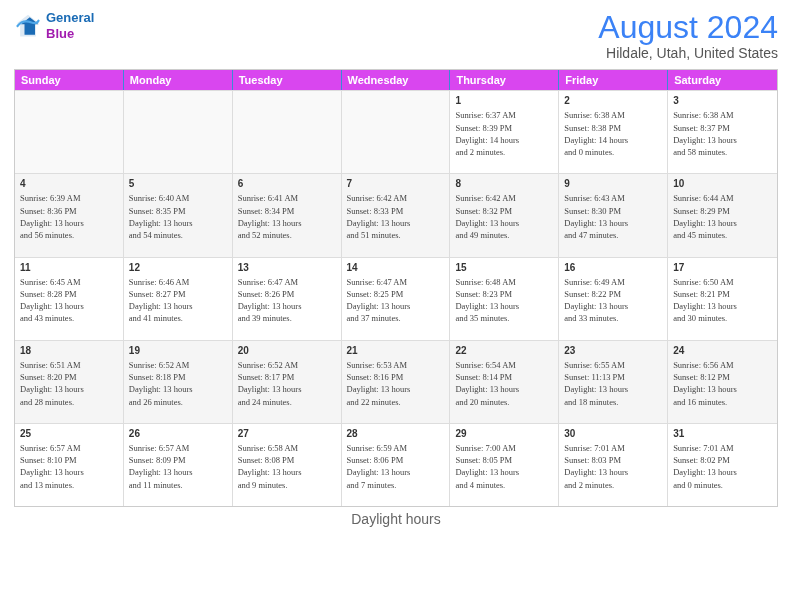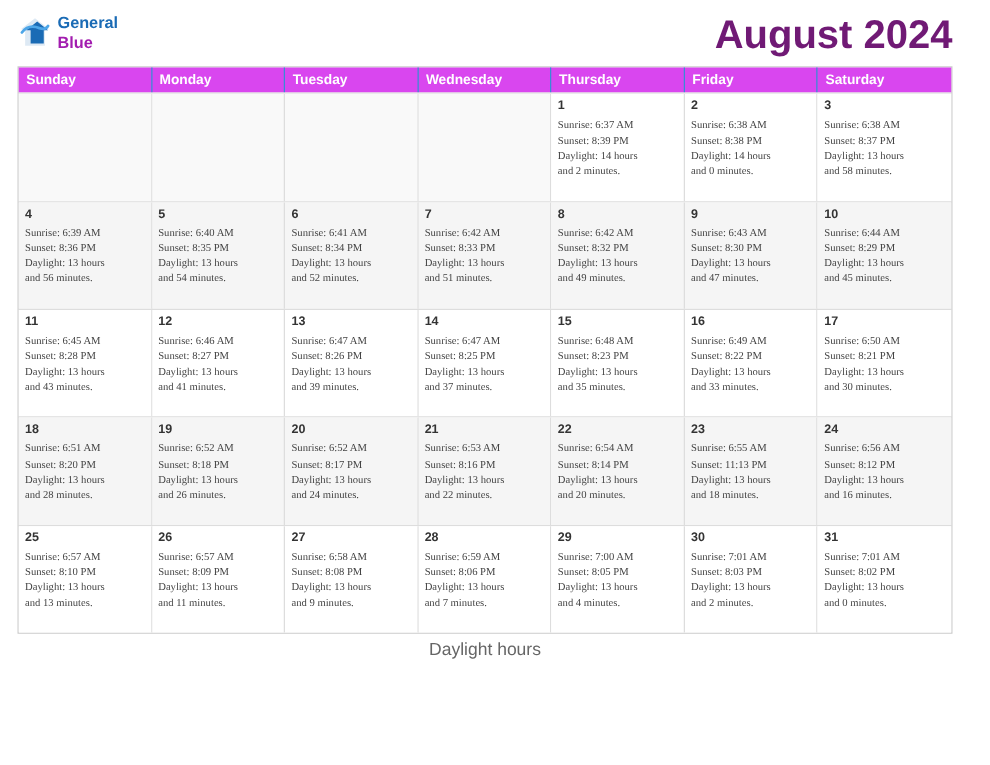--- a/index.html
+++ b/index.html
@@ -6,21 +6,21 @@
     body {
       font-family: Arial, sans-serif;
       background: #fff;
       width: 792px;
       height: 612px;
       overflow: hidden;
     }
     .container {
       width: 792px;
       height: 537px;
-      padding: 10px 30px 10px 14px;
+      padding: 10px 14px 10px 14px;
       display: flex;
       flex-direction: column;
     }
     .header {
       display: flex;
       justify-content: space-between;
       align-items: flex-start;
       margin-bottom: 8px;
     }
     .logo {
@@ -39,22 +39,22 @@
     }
     .logo-icon {
       width: 28px;
       height: 28px;
     }
     .title-block {
       text-align: right;
     }
     .month-title {
       font-size: 32px;
-      font-weight: 700;
-      color: #701a75;
+      font-weight: 400;
+      color: #3b82f6;
       line-height: 1.1;
       text-align: center;
     }
     .subtitle {
       font-size: 14px;
       color: #555;
     }
     .calendar {
       flex: 1;
       display: flex;
@@ -133,20 +133,21 @@
         <polygon points="16,3 29,13 25,13 25,28 7,28 7,13 3,13" fill="#1a6bb5" opacity="0.15"></polygon>
         <path d="M4,16 Q10,8 20,12 Q26,14 28,10" stroke="#4da6e8" stroke-width="2.5" fill="none" stroke-linecap="round"></path>
       </svg>
       <div>
         <div class="logo-text"><span>General</span></div>
         <div class="logo-text"><span style="color:#a21caf">Blue</span></div>
       </div>
     </div>
     <div class="title-block">
       <div class="month-title">August 2024</div>
+      <div class="subtitle">Hildale, Utah, United States</div>
     </div>
   </div>
 
   <div class="calendar">
     <div class="day-headers">
     <div class="day-header">Sunday</div>
         <div class="day-header">Monday</div>
         <div class="day-header">Tuesday</div>
         <div class="day-header">Wednesday</div>
         <div class="day-header">Thursday</div>

